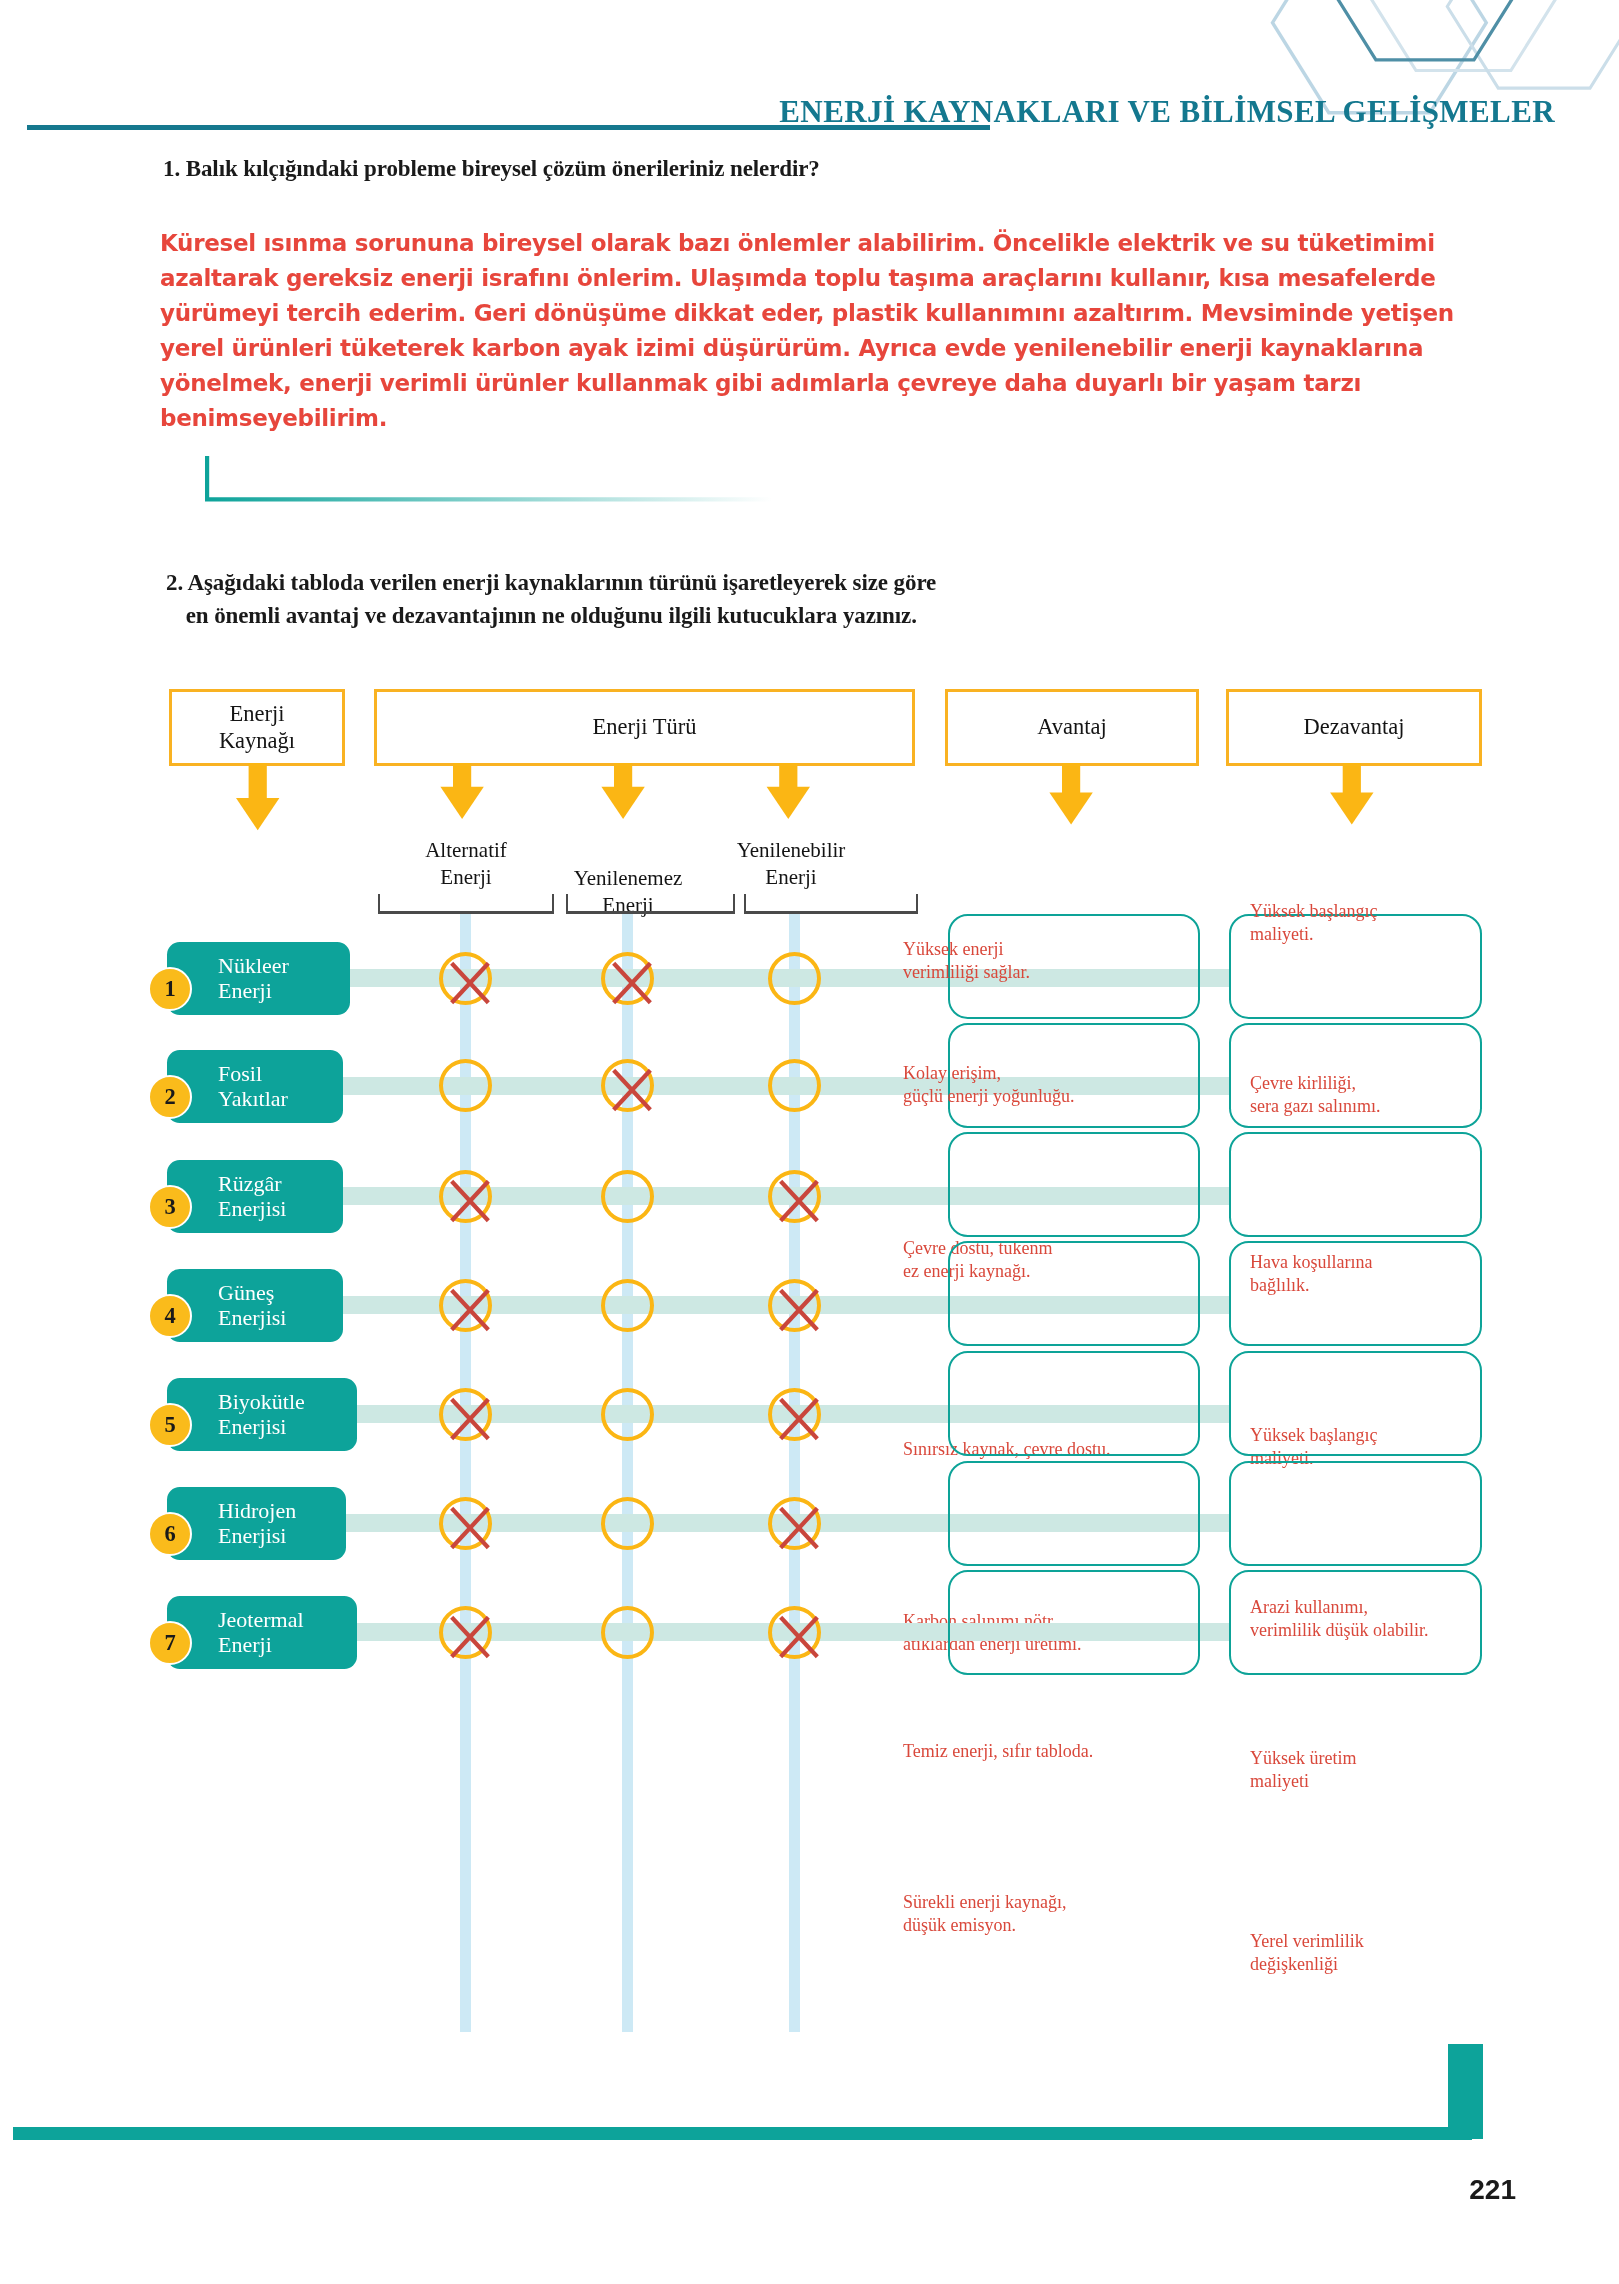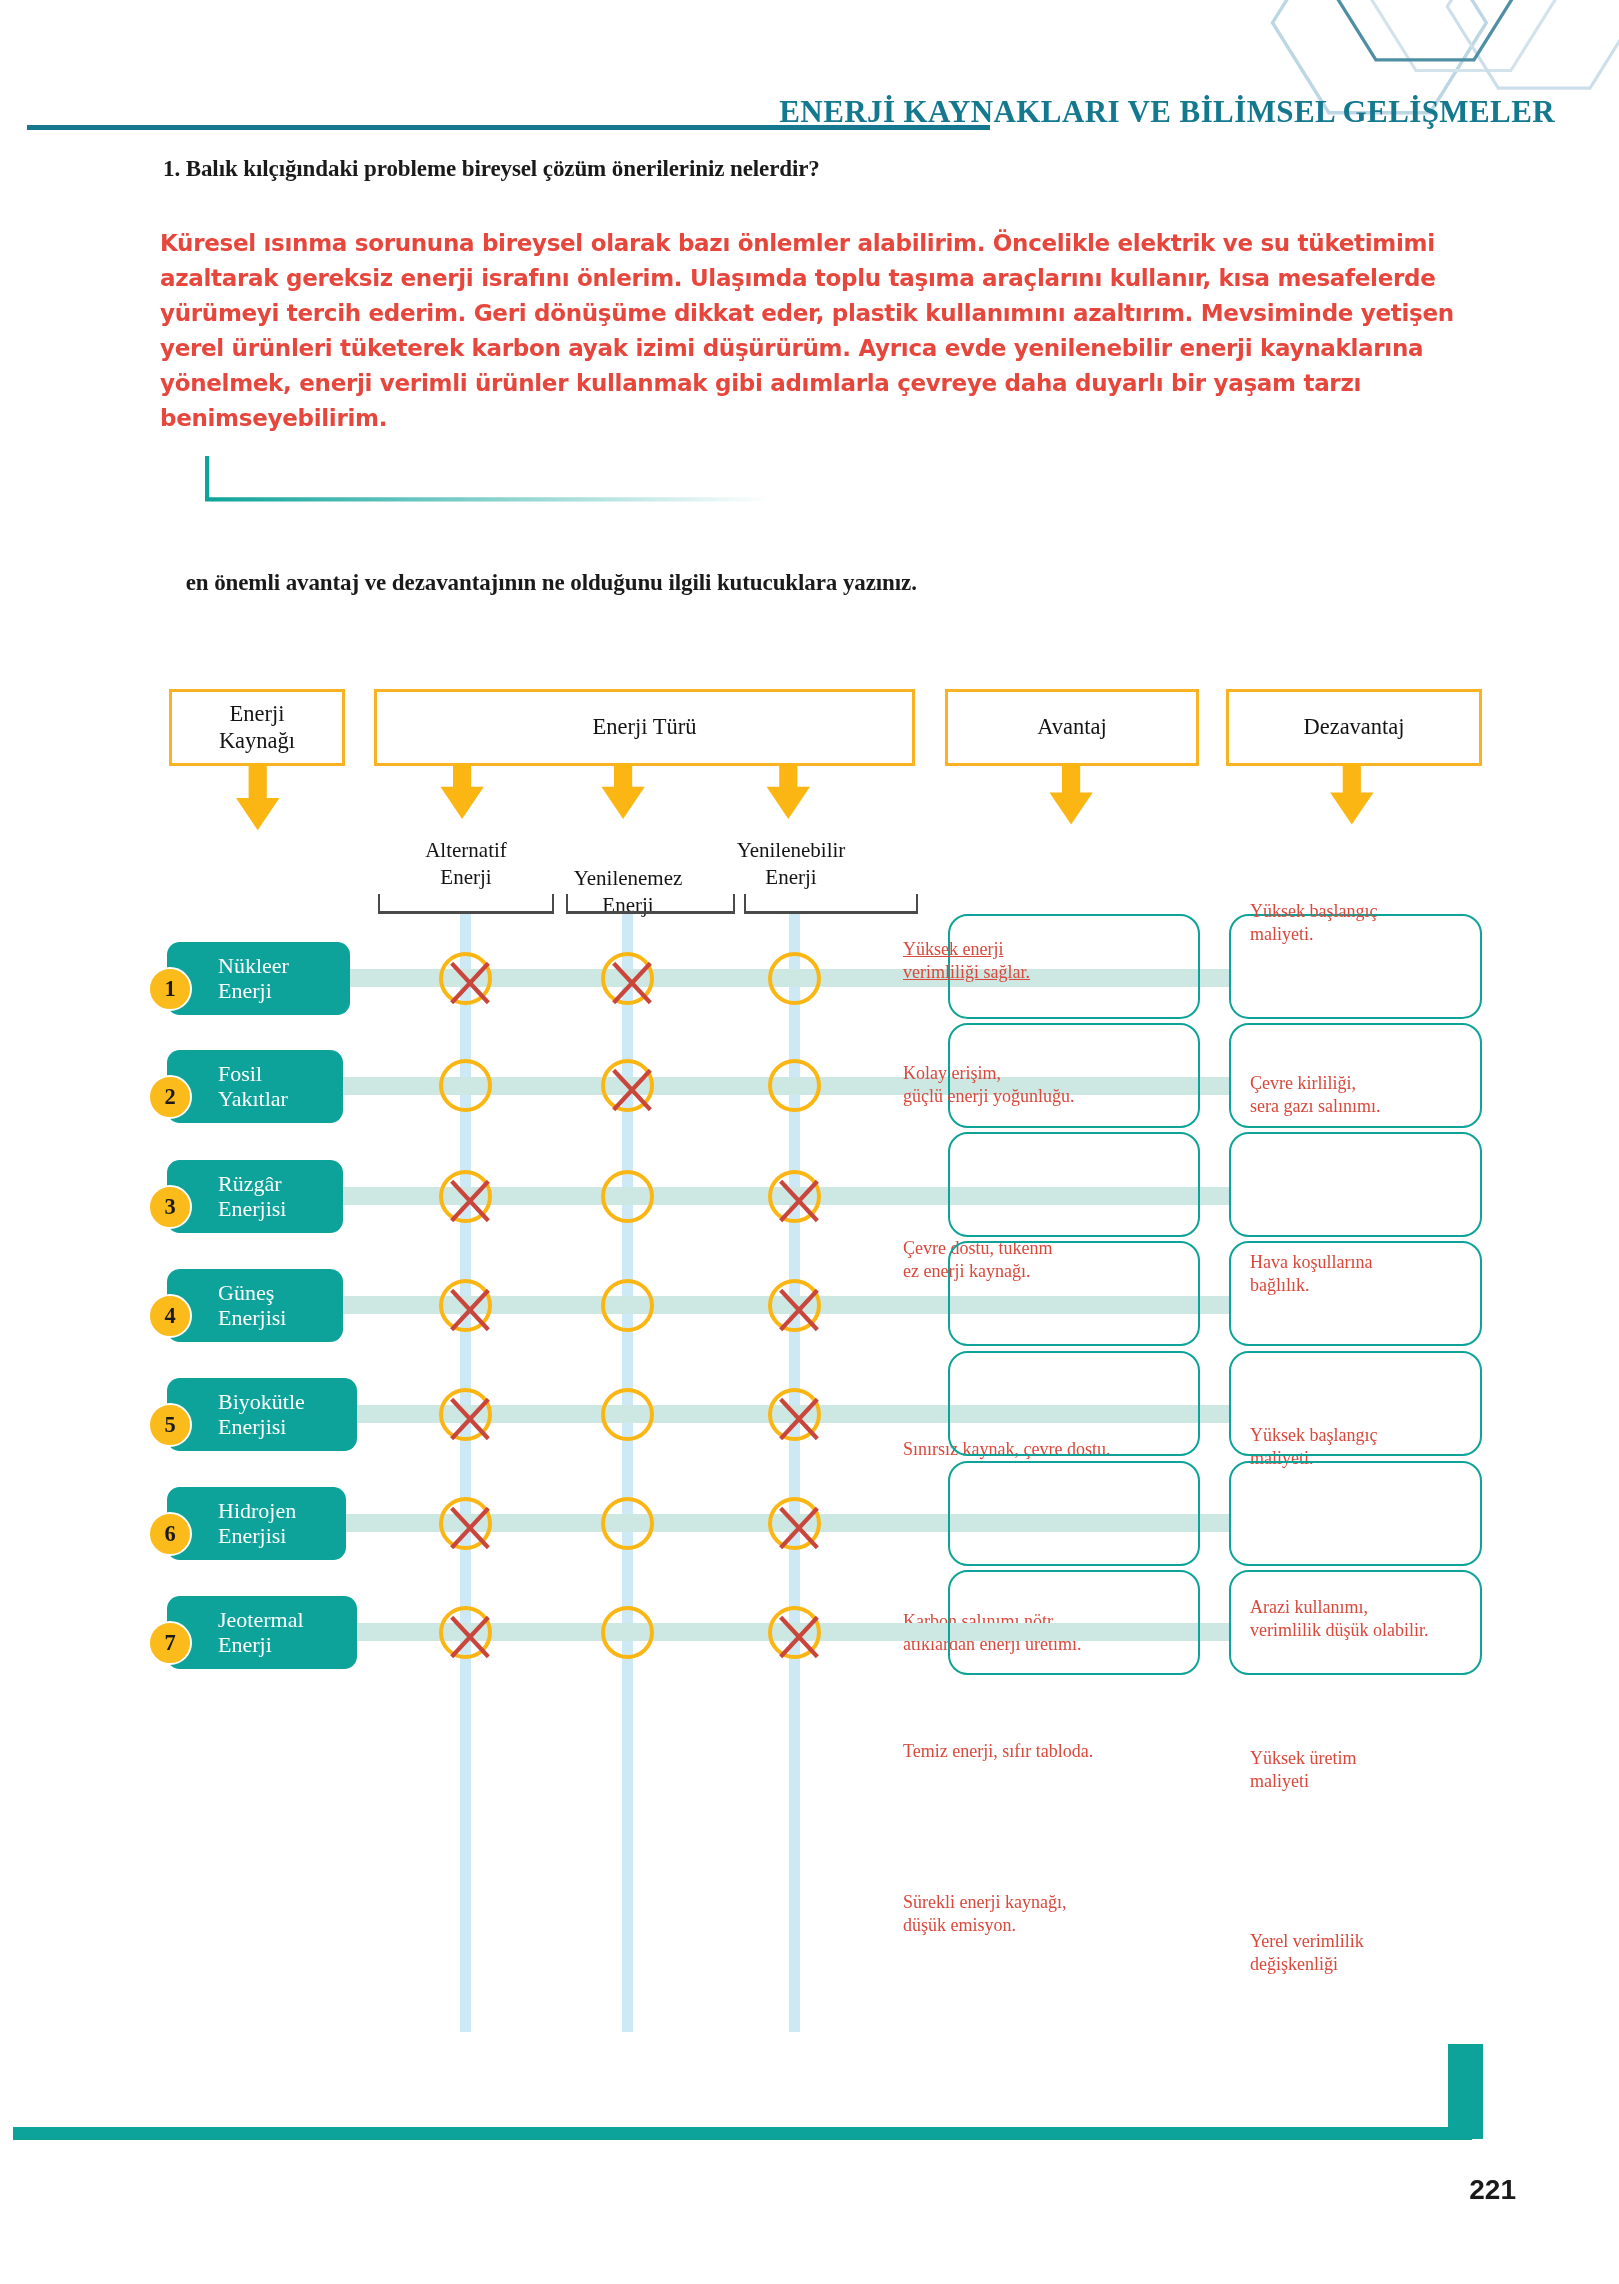--- a/index.html
+++ b/index.html
@@ -249,20 +249,21 @@
   <defs>
     <linearGradient id="fadeTeal" x1="0" y1="0" x2="1" y2="0">
       <stop offset="0" stop-color="#0DA39A" stop-opacity="1"></stop>
       <stop offset="1" stop-color="#0DA39A" stop-opacity="0"></stop>
     </linearGradient>
   </defs>
   <path d="M3 -210 L3 62 L810 62" fill="none" stroke="url(#fadeTeal)" stroke-width="6"></path>
 </svg>
 
 <div class="q2">
+  <span>2. Aşağıdaki tabloda verilen enerji kaynaklarının türünü işaretleyerek size göre</span>
   <span class="q2-l2">en önemli avantaj ve dezavantajının ne olduğunu ilgili kutucuklara yazınız.</span>
 </div>
 
 <div class="table-area" id="tableArea">
 
   <div class="hbox" style="left:169px; top:689px; width:176px; height:77px;">
     <span style="white-space:pre-line">Enerji
 Kaynağı</span>
   </div>
   <div class="hbox" style="left:374px; top:689px; width:541px; height:77px;">
@@ -334,21 +335,21 @@
       </div>
       <div class="mark" style="left: 601px; top: 952px;">
         <svg width="62" height="62" viewBox="0 0 88 88">
           <line x1="18" y1="16" x2="70" y2="72" stroke="#C9463C" stroke-width="6"></line>
           <line x1="70" y1="16" x2="18" y2="72" stroke="#C9463C" stroke-width="6"></line>
         </svg>
       </div>
       <div class="mark" style="left: 768px; top: 952px;"></div>
       <div class="note-box" style="left: 948px; top: 914px; width: 252px; height: 105px;"></div>
       <div class="note-box" style="left: 1229px; top: 914px; width: 253px; height: 105px;"></div>
-      <div class="note-text" style="left: 903px; top: 938px; width: 330px; text-decoration: underline;">Yüksek enerji
+      <div class="note-text" style="left: 903px; top: 938px; width: 330px;">Yüksek enerji
 verimliliği sağlar.</div>
       <div class="note-text" style="left: 1250px; top: 900px; width: 330px;">Yüksek başlangıç
 maliyeti.</div>
       <div class="row-band" style="left: 330px; top: 1077px; width: 900px;"></div>
       <div class="src-pill" style="left: 167px; top: 1050px; width: 176px;">
         <span style="white-space: pre-line;">Fosil
 Yakıtlar</span>
       </div>
       <div class="src-badge" style="left: 148px; top: 1075px;">2</div>
       <div class="mark" style="left: 439px; top: 1059px;"></div>

